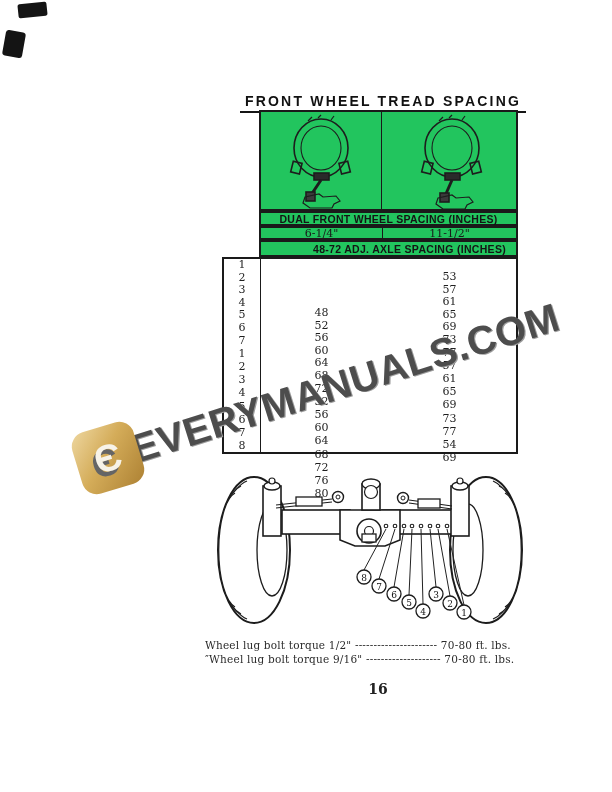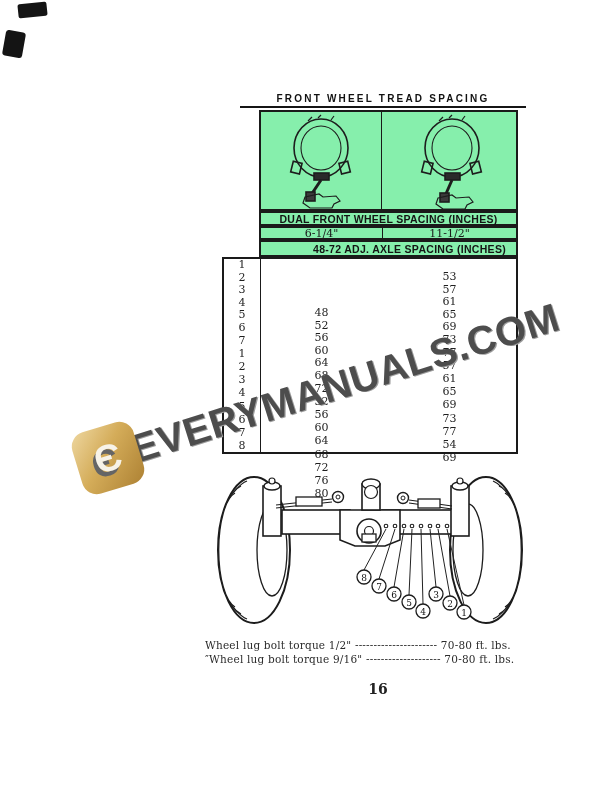--- a/index.html
+++ b/index.html
@@ -5,24 +5,24 @@
   html,body{margin:0;padding:0;}
   body{width:612px;height:792px;position:relative;background:#fff;overflow:hidden;
        font-family:"Liberation Sans",sans-serif;color:#1b1b1b;}
   .abs{position:absolute;box-sizing:border-box;}
   
   .mark{background:#141414;}
   #mark1{left:18px;top:3px;width:29px;height:14px;transform:rotate(-6deg);border-radius:2px;}
   #mark2{left:4px;top:31px;width:20px;height:26px;transform:rotate(10deg);border-radius:3px;}
   
   #title{left:240px;top:93px;width:286px;text-align:center;font-weight:bold;
-         font-size:10px;letter-spacing:2.2px;color:#111;
+         font-size:14px;letter-spacing:2.2px;color:#111;
          border-bottom:2px solid #151515;padding-bottom:2px;white-space:nowrap;}
   
-  .frame{border:2px solid #1a1a1a;background:#86efac;}
+  .frame{border:2px solid #1a1a1a;background:#22c55e;}
   #wheelbox{left:259px;top:110px;width:259px;height:101px;display:flex;}
   .wcell{height:100%;}
   #wcell-left{width:121px;border-right:1.5px solid #1a1a1a;}
   #wcell-right{flex:1;}
   .band{left:259px;width:259px;text-align:center;font-weight:bold;font-size:10.5px;
         letter-spacing:.3px;color:#141414;display:flex;align-items:center;justify-content:center;
         white-space:nowrap;}
   #band-dual{top:211px;height:15px;}
   #row-offsets{left:259px;top:226px;width:259px;height:14px;display:flex;
                font-family:"DejaVu Serif",serif;font-size:11px;}

